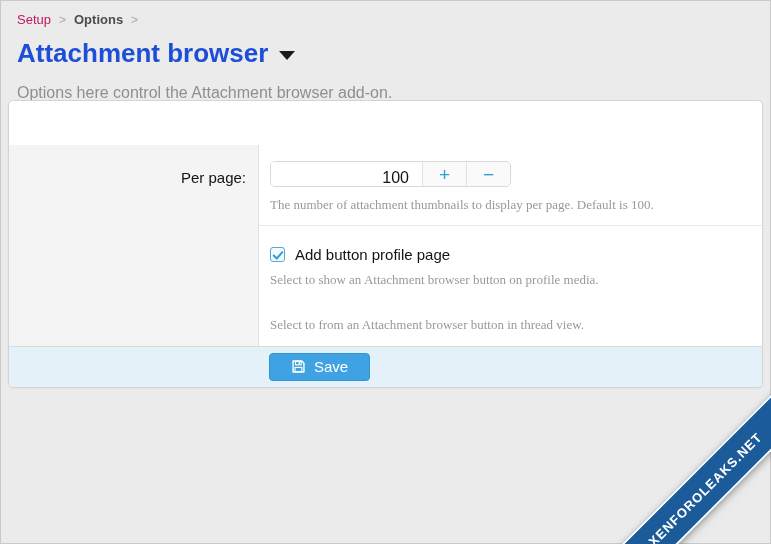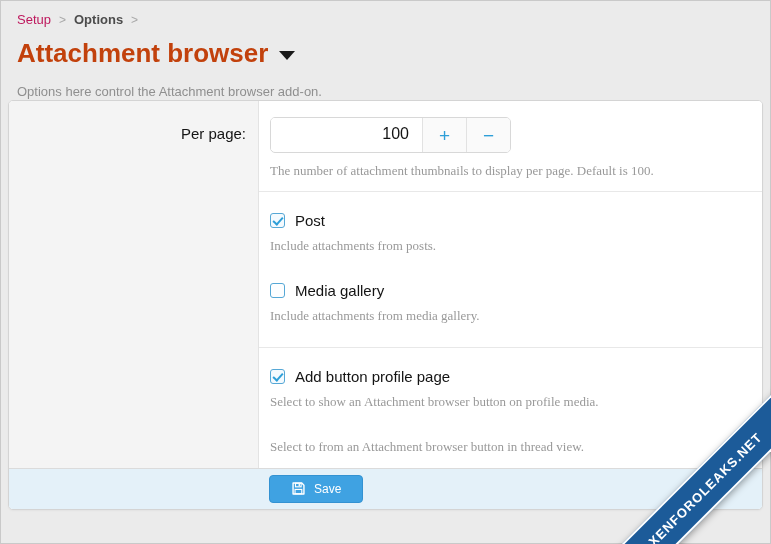--- a/index.html
+++ b/index.html
@@ -7,40 +7,40 @@
     position:relative;width:771px;height:544px;background:#ebebeb;overflow:hidden;
     font-family:"Liberation Sans","DejaVu Sans",sans-serif;
     box-shadow:inset 0 0 0 1px #c9c9c9;
   }
   
   .header{padding:12px 18px 0 17px;}
   .breadcrumb{font-size:13px;color:#8a8a8a;display:flex;align-items:center;}
   .crumb{color:#be185d;text-decoration:none;cursor:pointer;}
   .crumb.current{color:#4c4c4c;font-weight:bold;}
   .sep{color:#a8a8a8;margin:0 8px;font-size:12px;}
-  .title{margin:11px 0 15px;font-size:26px;font-weight:bold;color:#c2410c;display:flex;align-items:center;cursor:pointer;}
+  .title{margin:11px 0 15px;font-size:26px;font-weight:bold;color:#1d4ed8;display:flex;align-items:center;cursor:pointer;}
   .caret{width:0;height:0;border-left:8px solid transparent;border-right:8px solid transparent;border-top:9px solid #1a1a1a;margin-left:11px;margin-top:4px;}
-  .subtitle{margin-top:8px;font-size:13px;color:#8f8f8f;}
+  .subtitle{margin-top:8px;font-size:16px;color:#8f8f8f;}
   
   .panel{
     position:absolute;left:8px;right:8px;top:100px;
     border:1px solid #d4d4d4;border-radius:5px;background:#fff;overflow:hidden;
     box-shadow:0 1px 2px rgba(0,0,0,.04);
   }
-  .form-body{background:linear-gradient(to right,#f4f4f4 0,#f4f4f4 249px,#e3e3e3 249px,#e3e3e3 250px,#fff 250px);}
+  .form-body{background:linear-gradient(to right,#f4f4f4 0,#f4f4f4 249px,#e3e3e3 249px,#e3e3e3 250px,#fff 250px);margin-top:44px;}
   .section{margin-left:250px;border-bottom:1px solid #e8e8e8;position:relative;}
   .section:last-of-type{border-bottom:none;}
   .section-perpage{padding:16px 20px 11px 11px;}
   .section-checks{padding:20px 20px 22px 11px;}
   .section-checks.last{padding-bottom:12px;}
   .field-label{
     position:absolute;left:-250px;top:16px;width:237px;text-align:right;
     font-size:15px;color:#141414;line-height:34px;
   }
-  .spin-group{display:inline-flex;border:1px solid #d8d8d8;border-radius:5px;overflow:hidden;background:#fff;height:36px;box-sizing:border-box;}
+  .spin-group{display:inline-flex;border:1px solid #d8d8d8;border-radius:5px;overflow:hidden;background:#fff;height:26px;box-sizing:border-box;}
   .spin-input{
     width:151px;height:32px;border:none;outline:none;text-align:right;font-size:16px;
     padding:0 13px;color:#141414;font-family:inherit;background:#fff;box-sizing:border-box;
   }
   .spin-btn{
     width:44px;border:none;border-left:1px solid #e2e2e2;background:#fafafa;
     color:#2e9fd8;font-size:19px;line-height:1;cursor:pointer;font-family:inherit;padding:0;
   }
   .help{margin-top:9px;font-size:13px;color:#999;line-height:1.35;font-family:Liberation Serif, serif;}
   .unit + .unit{margin-top:28px;}
@@ -54,21 +54,21 @@
     content:"";position:absolute;left:2px;top:3px;width:8px;height:4px;
     border-left:2px solid #2e9fd8;border-bottom:2px solid #2e9fd8;transform:rotate(-48deg);
   }
   .cb-label{font-size:15px;color:#141414;margin-left:10px;}
   .unit .help{margin-top:8px;}
   
   .footer{background:#e4f1f9;border-top:1px solid #dbdbdb;padding:6px 10px 6px 260px;}
   .save-btn{
     display:inline-flex;align-items:center;gap:8px;background:#3fa2e2;color:#fff;
     border:1px solid #3392d2;border-radius:4px;height:28px;padding:0 21px;
-    font-size:12px;font-family:inherit;cursor:pointer;box-sizing:border-box;
+    font-size:15px;font-family:inherit;cursor:pointer;box-sizing:border-box;
   }
   .save-icon{display:flex;align-items:center;}
   
   .ribbon{
     position:absolute;left:555px;top:469px;width:300px;height:40px;background:#1c5b99;
     border-top:2px solid #fff;border-bottom:2px solid #fff;transform:rotate(-45deg);
     display:flex;align-items:center;justify-content:center;z-index:5;
     box-shadow:0 2px 7px rgba(0,0,0,.35);box-sizing:border-box;
   }
   .ribbon span{color:#fff;font-weight:bold;font-size:13px;letter-spacing:1px;}
@@ -98,38 +98,20 @@
       <div class="section section-perpage">
         <div class="field-label">Per page:</div>
         <div class="spin-group">
           <input class="spin-input" value="100" style="">
           <button class="spin-btn">+</button>
           <button class="spin-btn">−</button>
         </div>
         <div class="help">The number of attachment thumbnails to display per page. Default is 100.</div>
       </div>
 
-      <div class="section section-checks">
-
-          <div class="unit">
-            <label class="cb-row">
-              <span class="cb checked"></span>
-              <span class="cb-label">Post</span>
-            </label>
-            <div class="help">Include attachments from posts.</div>
-          </div>
-
-          <div class="unit">
-            <label class="cb-row">
-              <span class="cb"></span>
-              <span class="cb-label">Media gallery</span>
-            </label>
-            <div class="help">Include attachments from media gallery.</div>
-          </div>
-        </div>
 
       <div class="section section-checks last">
 
           <div class="unit">
             <label class="cb-row">
               <span class="cb checked"></span>
               <span class="cb-label">Add button profile page</span>
             </label>
             <div class="help">Select to show an Attachment browser button on profile media.</div>
           </div>

